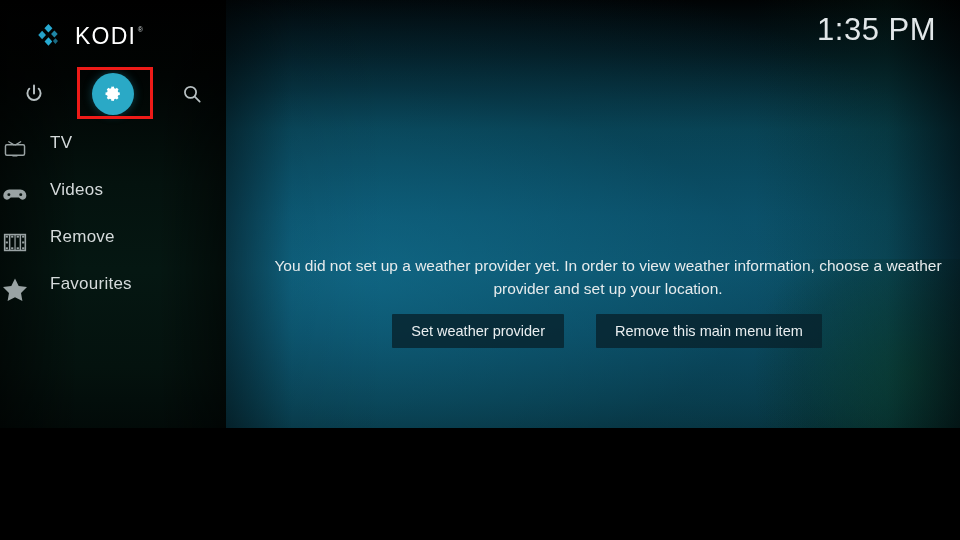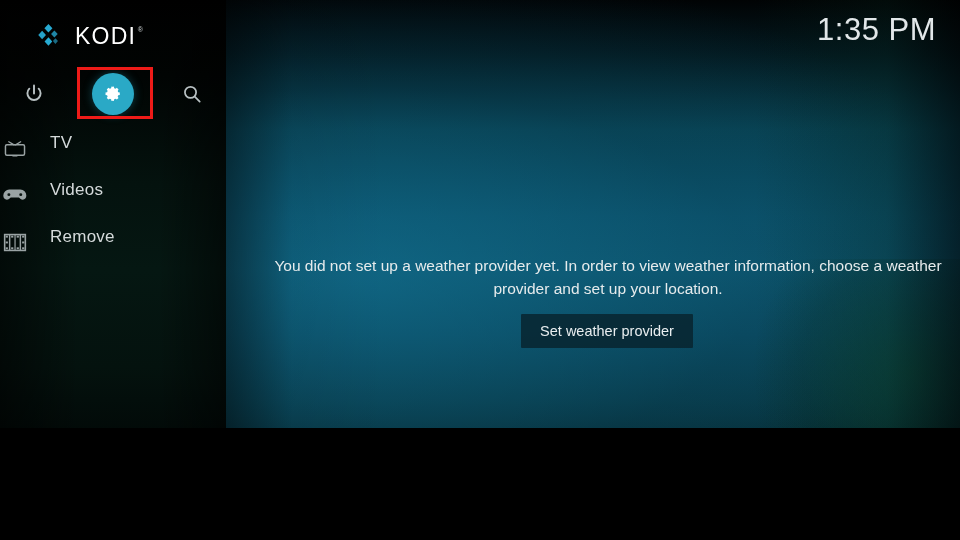--- a/index.html
+++ b/index.html
@@ -324,26 +324,35 @@
             <rect x="8.8" y="3.6" width="2.4" height="2.1"></rect>
             <rect x="14.8" y="3.6" width="2.4" height="2.1"></rect>
             <rect x="8.8" y="16.2" width="2.4" height="2.1"></rect>
             <rect x="14.8" y="16.2" width="2.4" height="2.1"></rect>
           </g>
         </svg>
       </span>
       <span class="menu-label">Remove</span>
     </div>
 
+    <div class="menu-item">
+      <span class="menu-icon">
+        <svg width="26" height="25" viewBox="0 0 26 25">
+          <path fill="#9aa3a4" d="M13 1.4 L16.7 8.9 L25 10.1 L19 15.9 L20.4 24.1 L13 20.2 L5.6 24.1 L7 15.9 L1 10.1 L9.3 8.9 Z"></path>
+        </svg>
+      </span>
+      <span class="menu-label">Favourites</span>
+    </div>
 
   </div>
 
   <div id="clock">1:35 PM</div>
 
   <div id="message-wrap">
     <div id="message">You did not set up a weather provider yet. In order to view weather information, choose a weather provider and set up your location.</div>
 
     <div id="action-buttons">
       <button class="action-btn">Set weather provider</button>
+      <button class="action-btn">Remove this main menu item</button>
     </div>
   </div>
 
 </div>
 
 </body></html>

